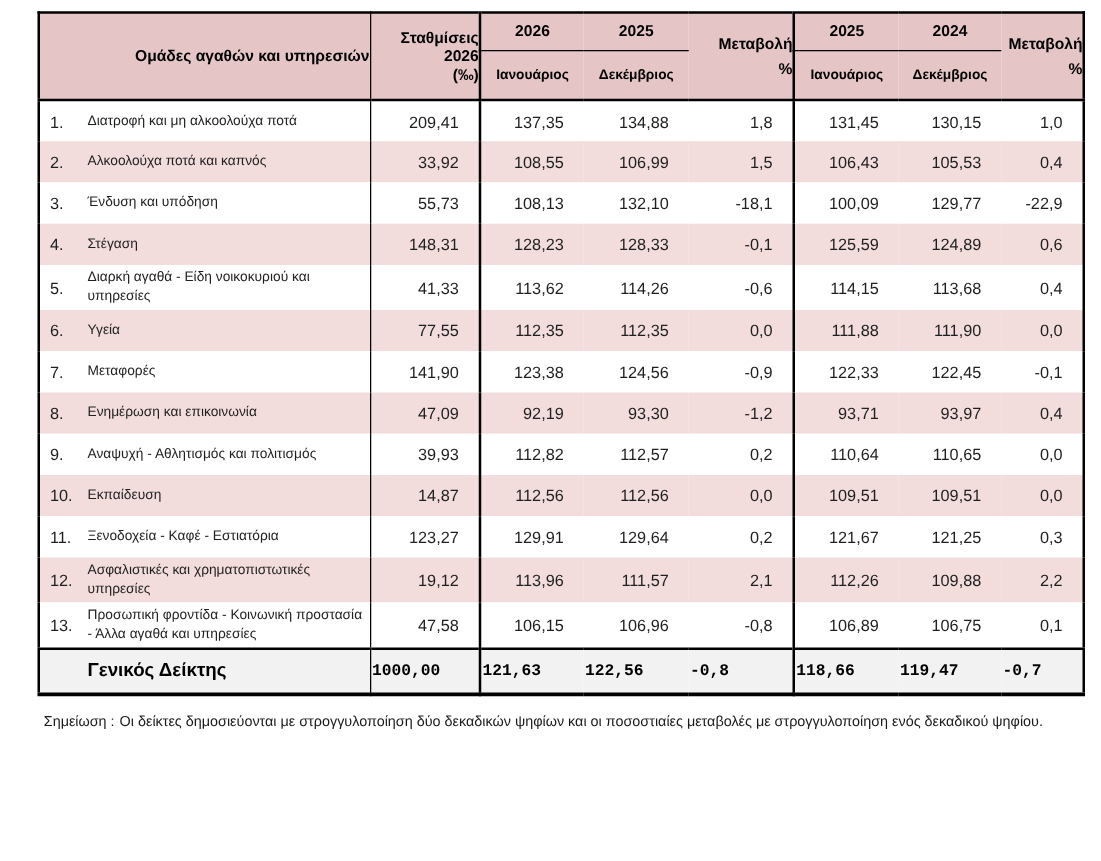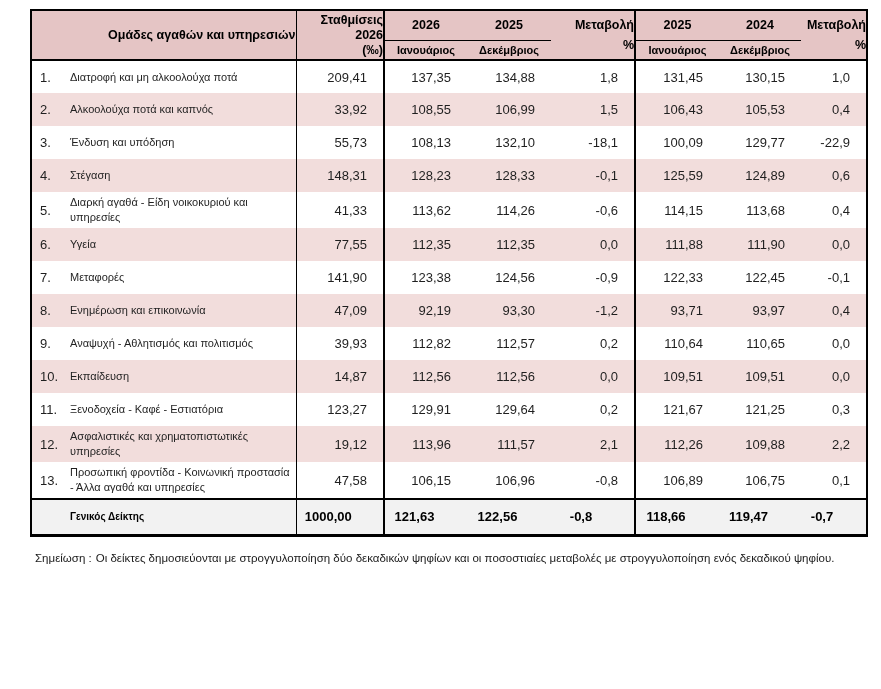--- a/index.html
+++ b/index.html
@@ -40,21 +40,21 @@
 
   thead th{
     background:var(--header_bg);
     color:#000;
     font-weight:bold;
     padding:0;
     vertical-align:middle;
     text-align:center;
   }
   thead .year-row th{height:30px;font-size:12.5px;}
-  thead .month-row th{height:20px;font-size:11px;}
+  thead .month-row th{height:40px;font-size:11px;}
   th.h-groups{font-size:13px;}
   th.h-weights{font-size:12.5px;line-height:15px;}
   th.h-change{font-size:12.5px;line-height:20px;}
   th.year-underline{border-bottom:1.5px solid var(--border_color);}
   thead tr.month-row th, thead tr.month-row th.no-underline{border-bottom:2px solid var(--border_color);}
   th.h-groups,th.h-weights,th.h-change{border-bottom:2px solid var(--border_color);text-align:right;}
 
   
   .b-thin-r{border-right:1px solid var(--border_color);}
   .b-med-r{border-right:2px solid var(--border_color);}
@@ -75,22 +75,22 @@
 
   tfoot td{
     background:var(--total_bg);
     font-weight:bold;
     color:#000;
     font-size:13px;
     height:36px;
     border-top:2px solid var(--border_color);
     vertical-align:middle;
   }
-  tfoot td.num-cell{text-align:center;padding-right:24px;}
-  tfoot .row-label{font-size:10px;font-weight:bold;}
+  tfoot td.num-cell{text-align:left;padding-right:24px;font-family:Liberation Mono, monospace;}
+  tfoot .row-label{font-size:15px;font-weight:bold;}
 
   .note{
     margin:15px 12px 0 35px;
     font-size:11.5px;
     color:#1a1a1a;
   }
   .note .note-label{margin-right:4px;}
 </style>
 </head>
 <body>

